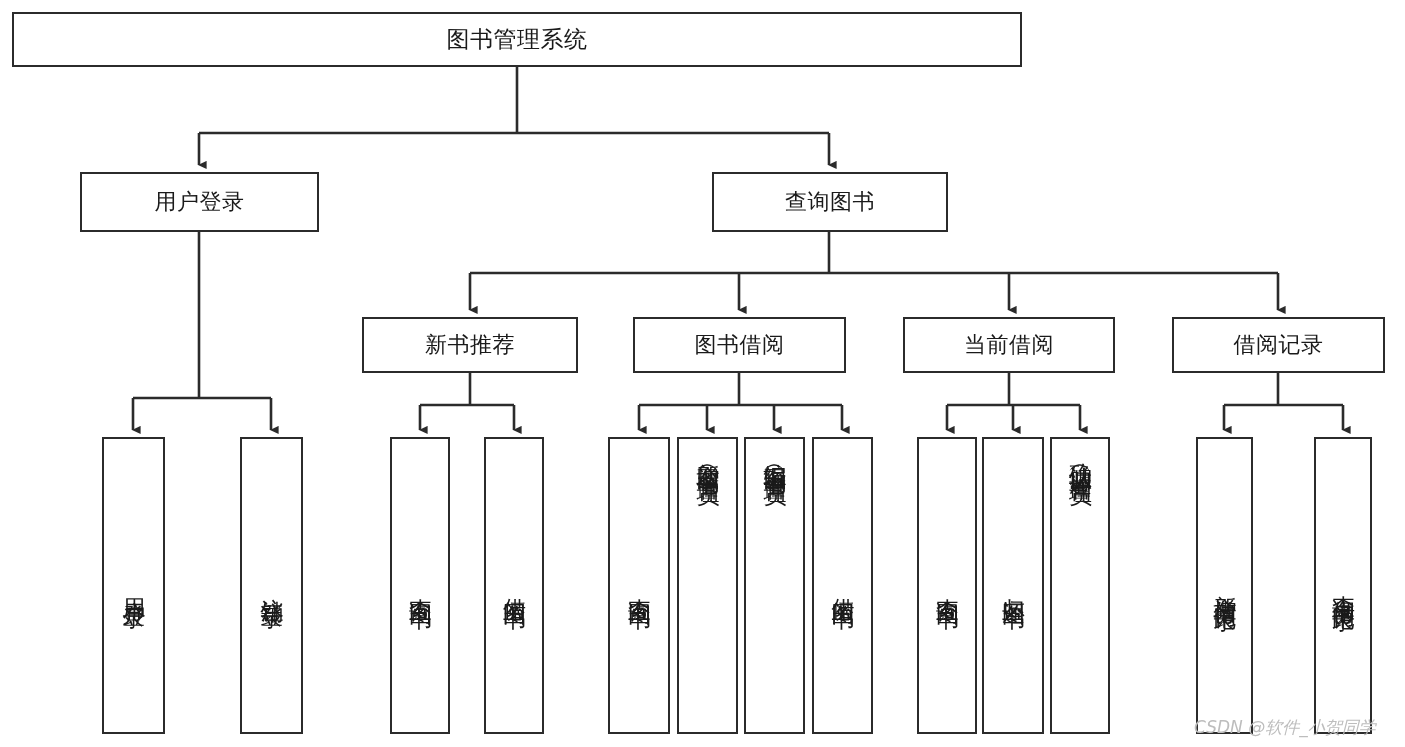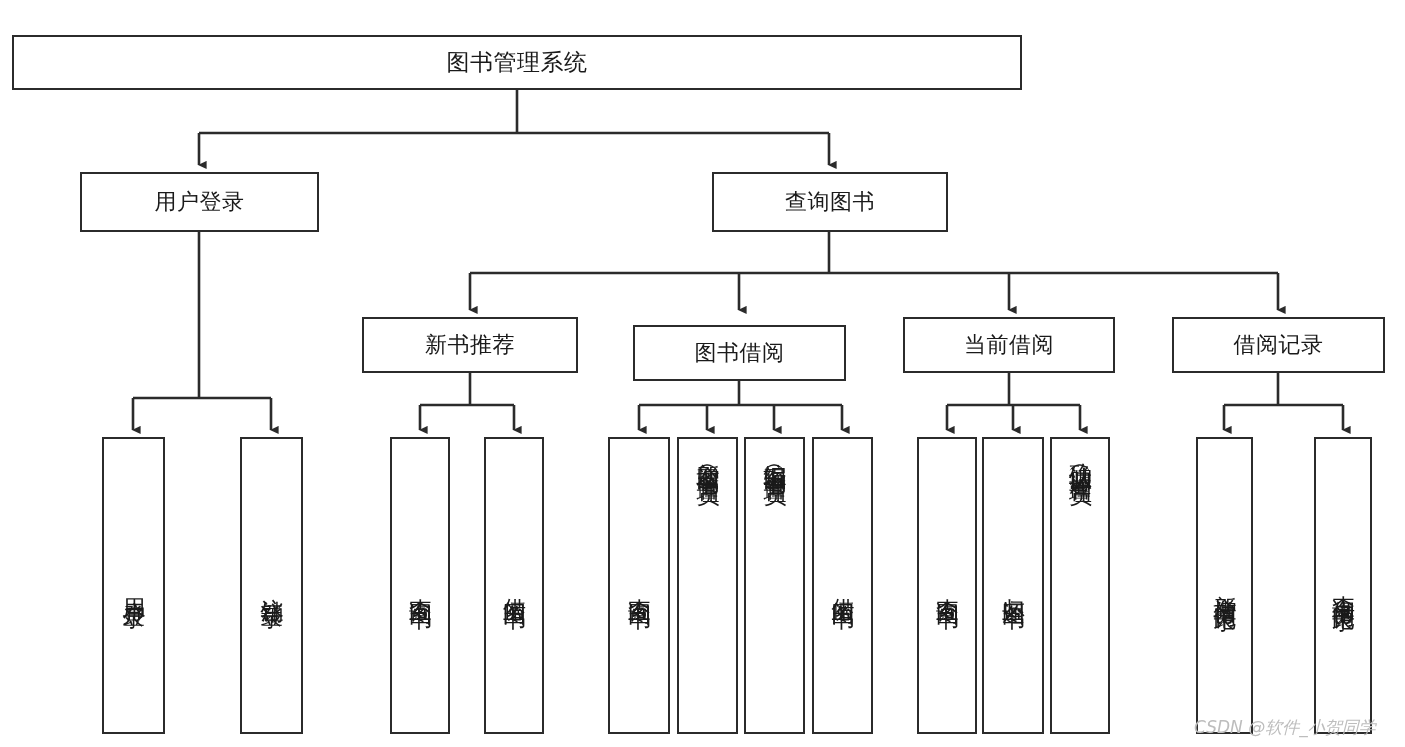--- a/index.html
+++ b/index.html
@@ -124,35 +124,35 @@
       <path d="M1013,405 L1013,430" marker-end="url(#arrowhead)"></path>
       <path d="M1080,405 L1080,430" marker-end="url(#arrowhead)"></path>
 
       <path d="M1278,373 L1278,405"></path>
       <path d="M1224,405 L1343,405"></path>
       <path d="M1224,405 L1224,430" marker-end="url(#arrowhead)"></path>
       <path d="M1343,405 L1343,430" marker-end="url(#arrowhead)"></path>
     </g>
   </svg>
 
-  <div class="node horiz root" style="left: 12px; top: 12px; width: 1010px; height: 55px; margin-top: 23px;">
+  <div class="node horiz root" style="left: 12px; top: 12px; width: 1010px; height: 55px;">
     <span class="label">图书管理系统</span>
   </div>
 
   <div class="node horiz" style="left: 80px; top: 172px; width: 239px; height: 60px;">
     <span class="label">用户登录</span>
   </div>
   <div class="node horiz" style="left: 712px; top: 172px; width: 236px; height: 60px;">
     <span class="label">查询图书</span>
   </div>
 
   <div class="node horiz" style="left: 362px; top: 317px; width: 216px; height: 56px;">
     <span class="label">新书推荐</span>
   </div>
-  <div class="node horiz" style="left: 633px; top: 317px; width: 213px; height: 56px; margin-top: 8px;">
+  <div class="node horiz" style="left: 633px; top: 317px; width: 213px; height: 56px;">
     <span class="label">图书借阅</span>
   </div>
   <div class="node horiz" style="left: 1172px; top: 317px; width: 213px; height: 56px;">
     <span class="label">借阅记录</span>
   </div>
   <div class="node horiz" style="left: 903px; top: 317px; width: 212px; height: 56px;">
     <span class="label">当前借阅</span>
   </div>
 
   <div class="node vert centered" style="left: 102px; top: 437px; width: 63px; height: 297px;">

